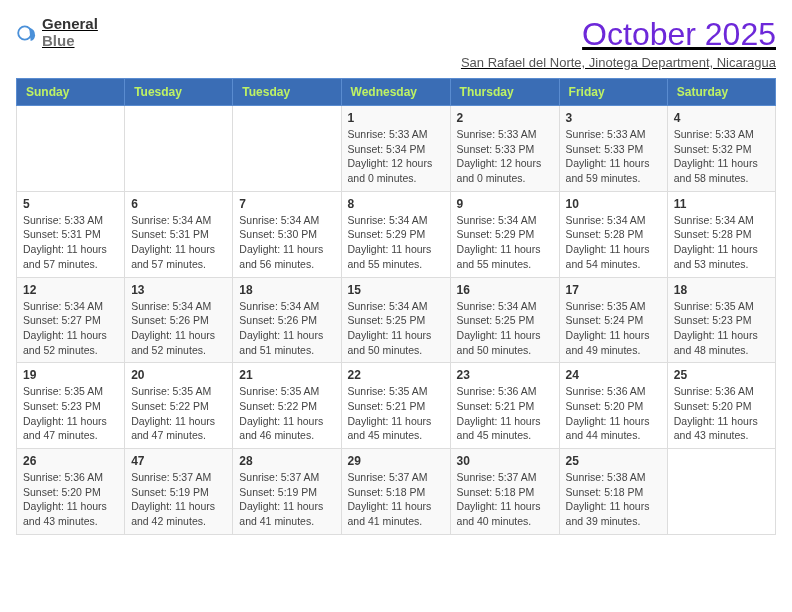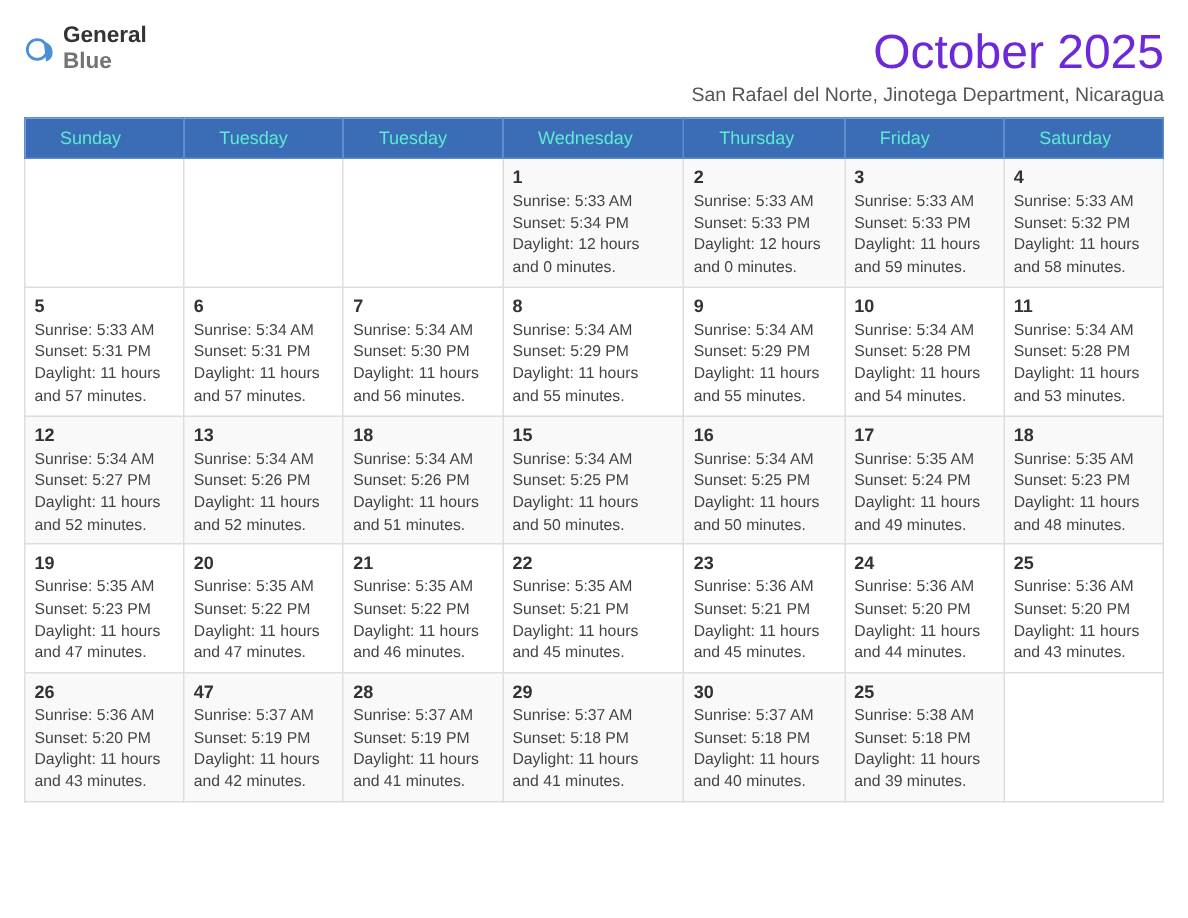--- a/index.html
+++ b/index.html
@@ -8,20 +8,21 @@
       background: #fff;
       width: 792px;
       min-height: 612px;
       padding: 16px;
     }
     .header-area {
       display: flex;
       align-items: flex-start;
       justify-content: space-between;
       margin-bottom: 4px;
+      text-decoration: underline;
     }
     .logo {
       display: flex;
       align-items: center;
       gap: 4px;
     }
     .logo-text-general {
       font-size: 15px;
       font-weight: bold;
       color: #333;
@@ -51,25 +52,25 @@
       margin-top: 2px;
     }
     .calendar-table {
       width: 100%;
       border-collapse: collapse;
       margin-top: 8px;
       font-size: 11px;
     }
     .calendar-table thead tr th {
       background: #3a6db5;
-      color: #5eead4;
+      color: #bef264;
       text-align: left;
-      padding: 6px 23px;
+      padding: 6px 9px;
       font-size: 12px;
-      font-weight: normal;
+      font-weight: bold;
       border: 1px solid #5a8cd0;
     }
     .calendar-table tbody tr td {
       vertical-align: top;
       padding: 5px 6px;
       border: 1px solid #ddd;
       height: 74px;
       color: #333;
       background: #fff;
     }

